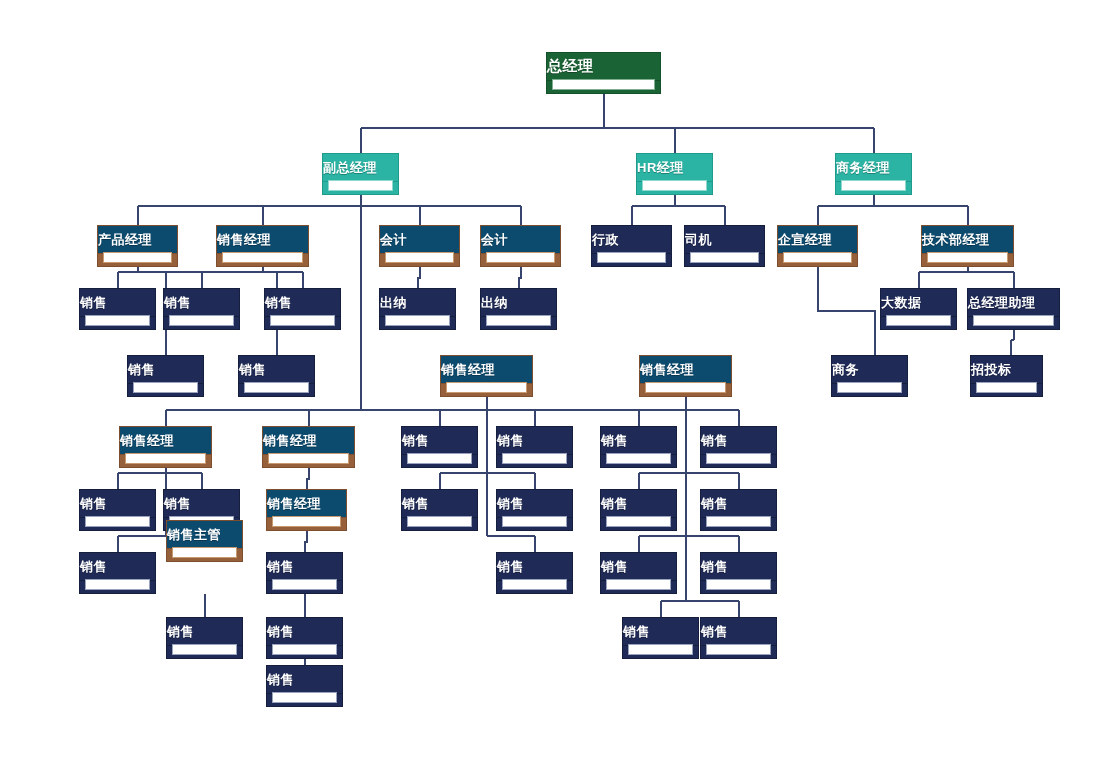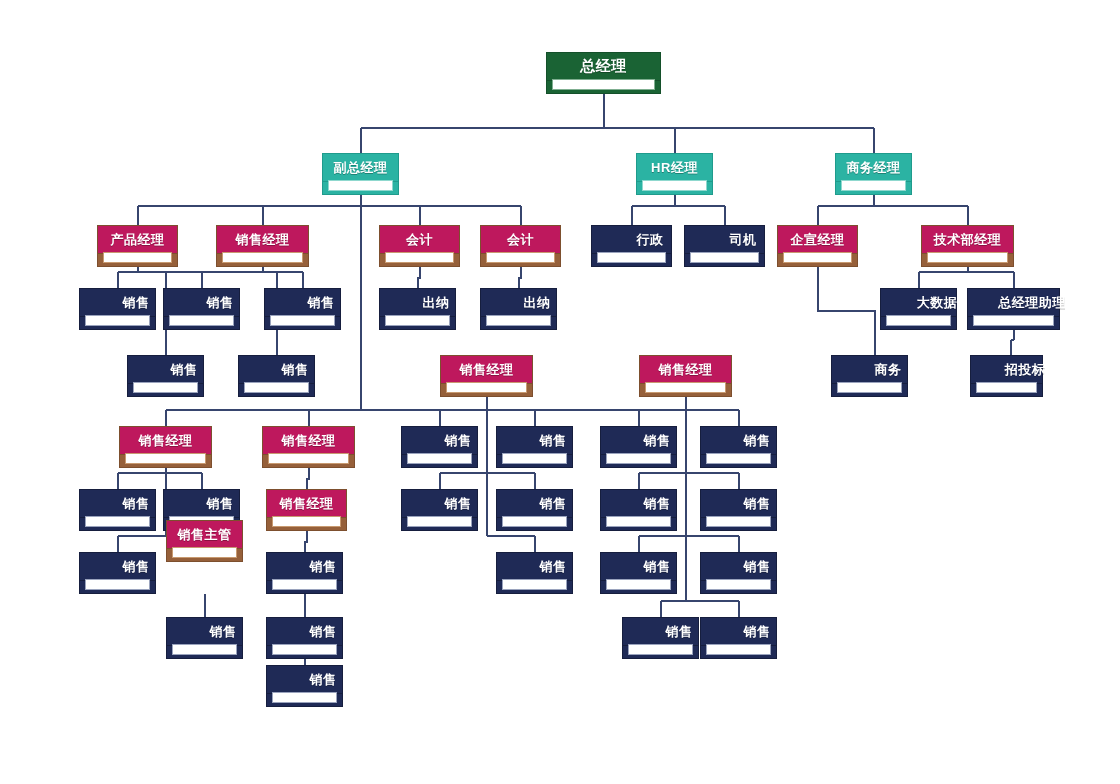--- a/index.html
+++ b/index.html
@@ -15,21 +15,21 @@
 
   
   .node{
     position:absolute;
     box-sizing:border-box;
   }
   .node .plate{
     position:absolute;left:0;top:0;right:0;
     height:29px;
     box-sizing:border-box;
-    display:flex;align-items:center;justify-content:center;
+    display:flex;align-items:center;
     color:#ffffff;
     font-size:13px;
     font-weight:bold;
     letter-spacing:.5px;
     white-space:nowrap;
     text-shadow:0 1px 0 rgba(0,0,0,.28);
   }
   .node .base{
     position:absolute;left:0;right:0;top:29px;
     height:13px;
@@ -47,26 +47,26 @@
   .node.green .plate{background:#1a6334;border:1px solid #14502a;font-size:15px;}
   .node.green .base{background:#1a6334;border:1px solid #14502a;border-top:none;}
   .node.green .shelf{border-color:#7fae90;}
 
   
   .node.teal .plate{background:#2bb3a3;border:1px solid #1f9b8c;}
   .node.teal .base{background:#2bb3a3;border:1px solid #1f9b8c;border-top:none;}
   .node.teal .shelf{border-color:#8fd8ce;}
 
   
-  .node.brown .plate{background:#be185d;border:1px solid #7d4f2e;}
+  .node.brown .plate{background:#0c4a6e;border:1px solid #7d4f2e;}
   .node.brown .base{background:#96603a;border:1px solid #7d4f2e;border-top:none;}
   .node.brown .shelf{border-color:#c89a70;}
 
   
-  .node.navy .plate{background:#1f2a56;border:1px solid #161e3e;padding-left:37px;}
+  .node.navy .plate{background:#1f2a56;border:1px solid #161e3e;}
   .node.navy .base{background:#1f2a56;border:1px solid #161e3e;border-top:none;}
   .node.navy .shelf{border-color:#9aa3bd;}
 
   .node .plate span{pointer-events:none;}
 </style>
 </head>
 <body>
 
 <div id="chart-root">
   <svg id="connector-layer" viewBox="0 0 1120 784" xmlns="http://www.w3.org/2000/svg">

